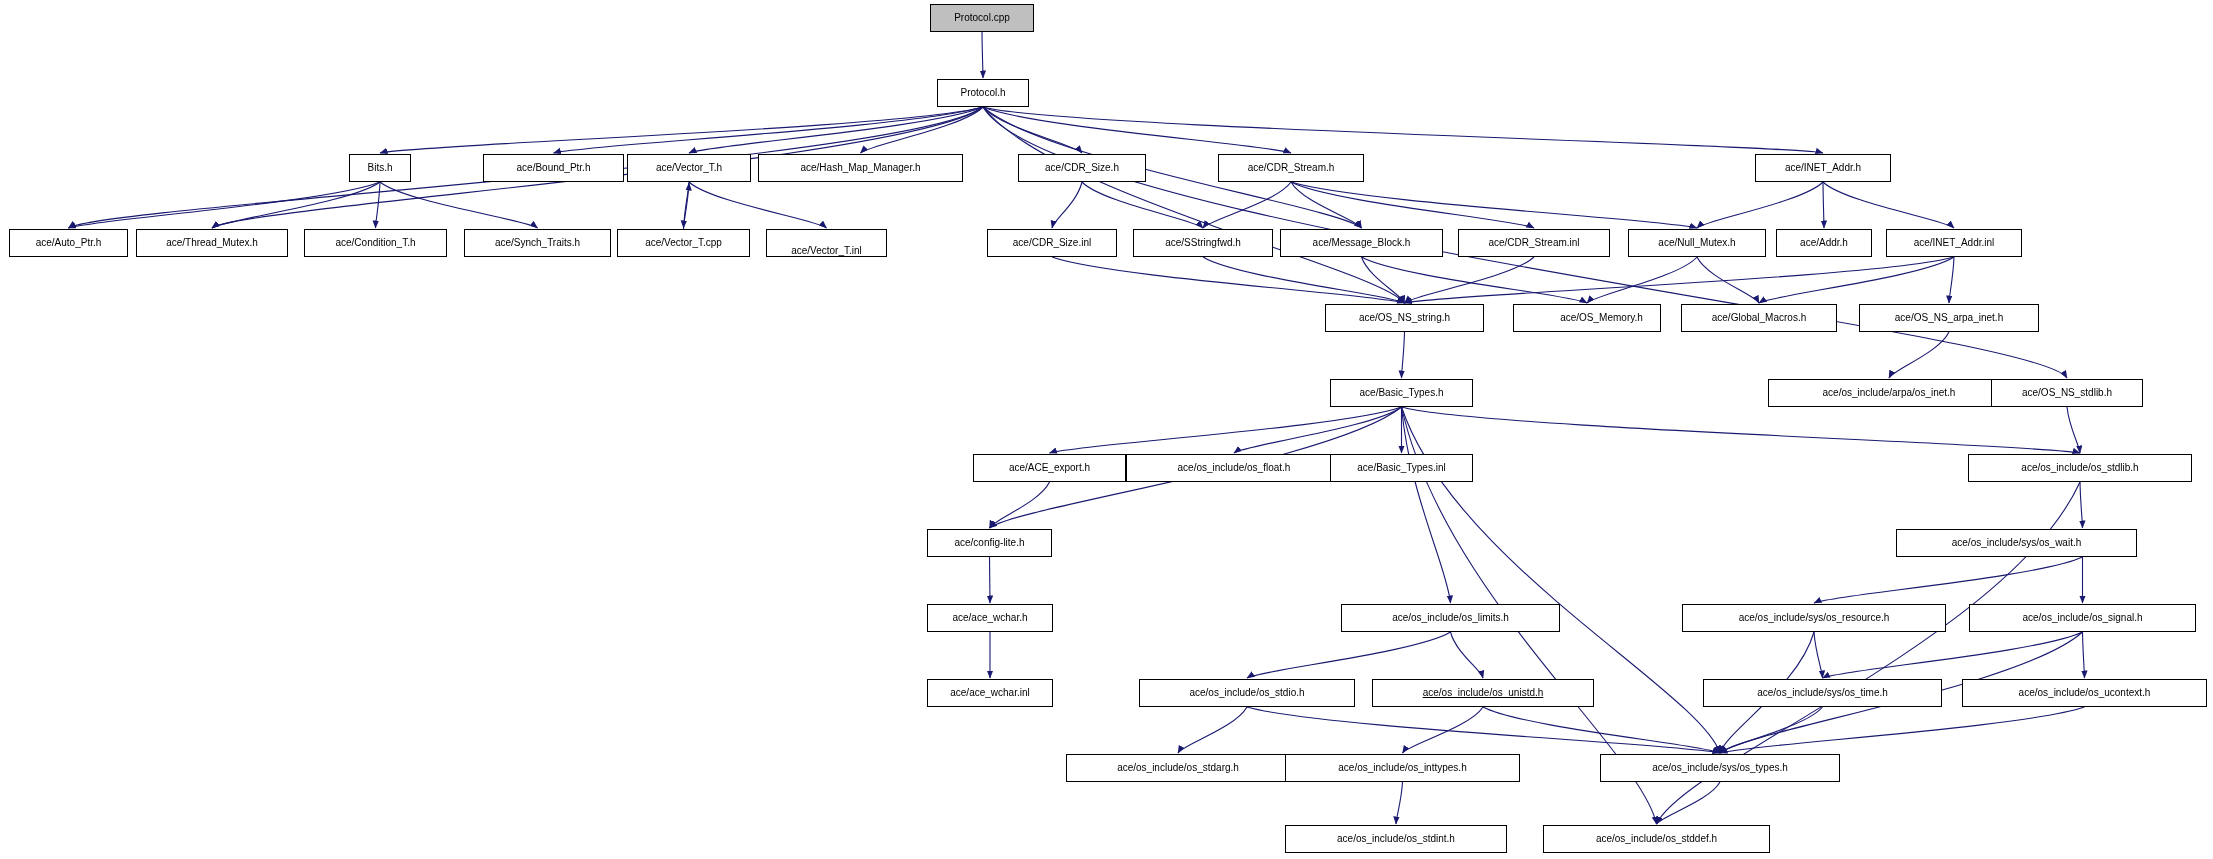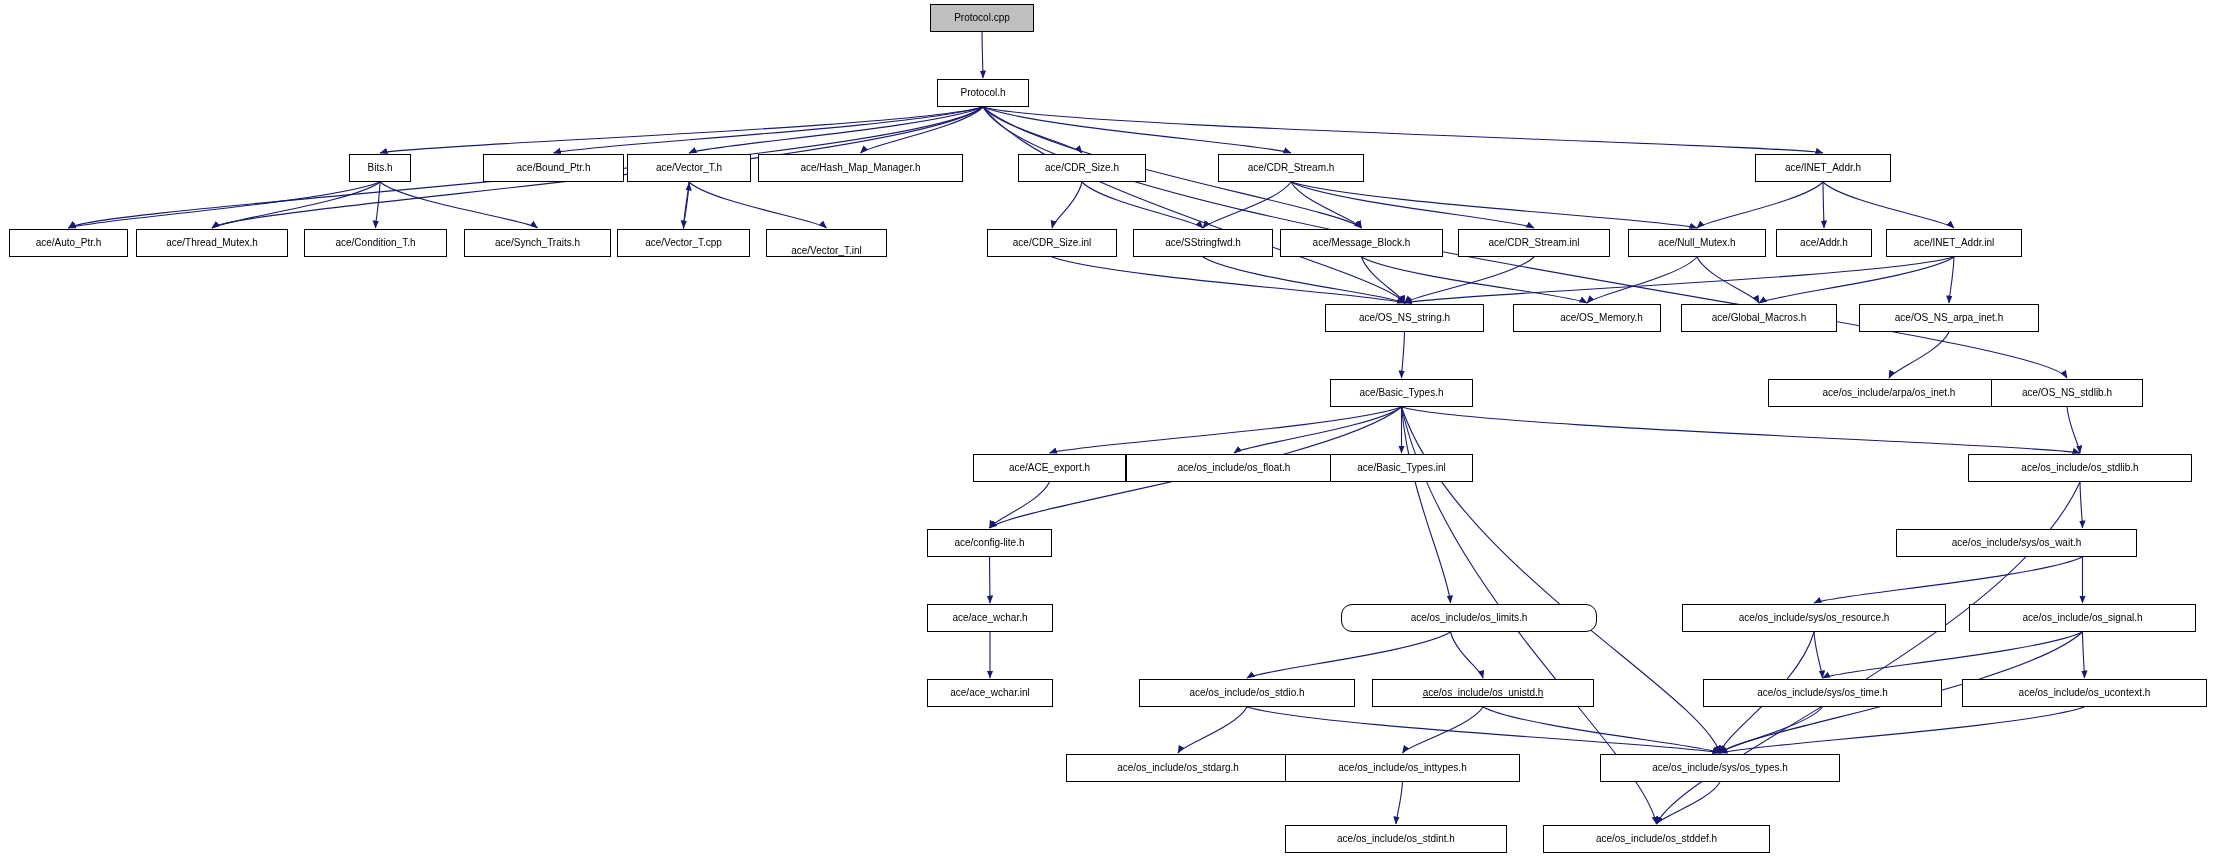--- a/index.html
+++ b/index.html
@@ -235,21 +235,21 @@
       </div>
       <div class="graph-node" style="left: 927px; top: 529px; width: 125px; height: 28px;">
         <span class="node-label">ace/config-lite.h</span>
       </div>
       <div class="graph-node" style="left: 1896px; top: 529px; width: 241px; height: 28px;">
         <span class="node-label">ace/os_include/sys/os_wait.h</span>
       </div>
       <div class="graph-node" style="left: 927px; top: 604px; width: 126px; height: 28px;">
         <span class="node-label">ace/ace_wchar.h</span>
       </div>
-      <div class="graph-node" style="left: 1341px; top: 604px; width: 256px; height: 28px; border-radius: 11px;">
+      <div class="graph-node" style="left: 1341px; top: 604px; width: 219px; height: 28px;">
         <span class="node-label">ace/os_include/os_limits.h</span>
       </div>
       <div class="graph-node" style="left: 1682px; top: 604px; width: 264px; height: 28px;">
         <span class="node-label">ace/os_include/sys/os_resource.h</span>
       </div>
       <div class="graph-node" style="left: 1969px; top: 604px; width: 227px; height: 28px;">
         <span class="node-label">ace/os_include/os_signal.h</span>
       </div>
       <div class="graph-node" style="left: 927px; top: 679px; width: 126px; height: 28px;">
         <span class="node-label">ace/ace_wchar.inl</span>

